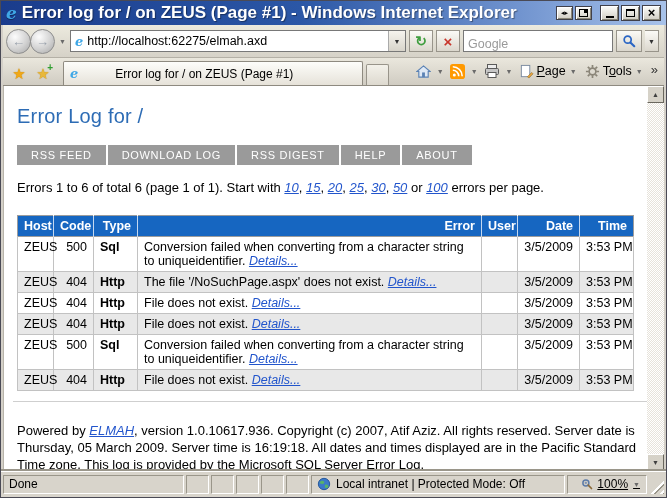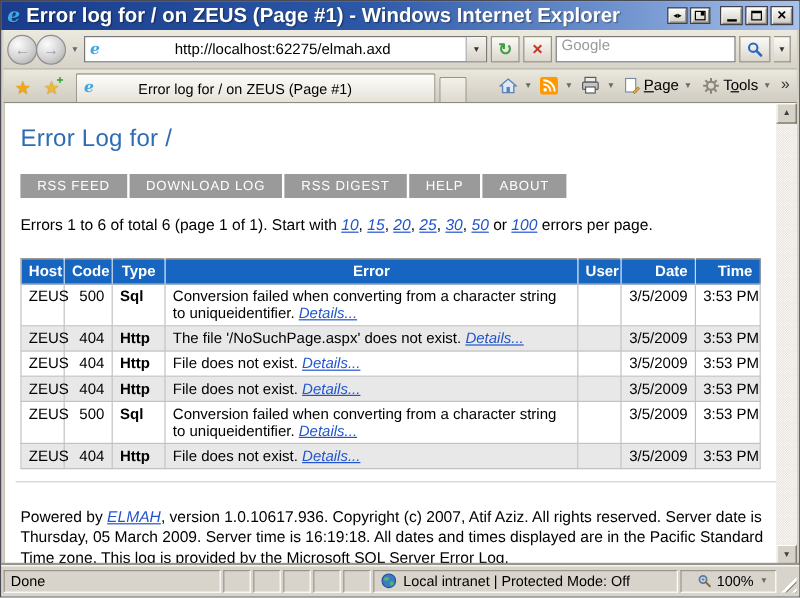--- a/index.html
+++ b/index.html
@@ -38,31 +38,31 @@
   .navbtn { width:25px; height:25px; border-radius:50%; flex:0 0 auto;
     background:radial-gradient(circle at 35% 30%, #fcfcfc, #d2d2d2 55%, #a6a6a6);
     border:1px solid #8e8e8e; color:#9aa2ac; font-weight:bold; font-size:13px;
     display:flex; align-items:center; justify-content:center; }
   .navbtn.fwd { margin-left:-4px; }
   .mini-caret { font-size:7px; color:#6a6a6a; padding:0 1px; }
   .address { flex:1; height:22px; background:#fff; border:1px solid #787878;
     display:flex; align-items:center; gap:4px; padding-left:4px; min-width:0; }
   .ie-logo.mini { font-size:13px; text-shadow:none; }
   .address input { border:none; outline:none; flex:1; font:12.5px "Liberation Sans",sans-serif;
-    color:#000; min-width:0; padding:0; background:transparent;text-align:center; }
+    color:#000; min-width:0; padding:0; background:transparent; }
   .caret-btn { width:17px; height:20px; flex:0 0 auto; margin-left:auto;
     background:linear-gradient(#f6f4ee,#d8d4ca); border-left:1px solid #aaa;
     display:flex; align-items:center; justify-content:center; font-size:7px; color:#333; }
   .tool-sq { width:24px; height:22px; flex:0 0 auto;
     background:linear-gradient(#fbfaf6,#dbd7cd); border:1px solid #98948a;
     display:flex; align-items:center; justify-content:center; }
   .refresh-glyph { color:#3f9e3f; font-weight:bold; font-size:14px; line-height:1; }
   .stop-glyph { color:#c8362c; font-weight:bold; font-size:15px; line-height:1; }
   .searchbox { width:150px; height:22px; background:#fff; border:1px solid #787878;
-    display:flex; align-items:flex-start; padding-left:4px; flex:0 0 auto; }
+    display:flex; align-items:flex-end; padding-left:4px; flex:0 0 auto; }
   .searchbox input { border:none; outline:none; width:100%;
     font:12.5px "Liberation Sans",sans-serif; padding:0; background:transparent; }
   .searchbox input::placeholder { color:#9a9a9a; opacity:1; }
   .search-btn { width:26px; height:22px; flex:0 0 auto;
     background:linear-gradient(#fbfaf6,#dbd7cd); border:1px solid #98948a;
     display:flex; align-items:center; justify-content:center; }
   .caret-sq { width:14px; height:22px; flex:0 0 auto;
     background:linear-gradient(#fbfaf6,#dbd7cd); border:1px solid #98948a; border-left:none;
     display:flex; align-items:center; justify-content:center; font-size:7px; color:#333; }
 
@@ -94,21 +94,21 @@
   .page-body { flex:1; padding:0 8px 0 13px; overflow:hidden; font-size:13px; color:#000; }
   .heading { color:#2d6cb5; font-size:20px; font-weight:400; margin:19px 0 0 0;
     letter-spacing:0.2px; }
   .elmah-nav { display:inline-flex; gap:2px; margin-top:17px; }
   .nav-item { background:#9a9a9a; color:#fff; font-size:11px; letter-spacing:0.7px;
     padding:4px 14px; text-decoration:none; white-space:nowrap; }
   .pager { margin-top:15px; font-size:13px; }
   .pager a, .footer a, td.error a { color:#2255cc; text-decoration:underline;font-style:italic; }
   table.errors { border-collapse:collapse; margin-top:20px; width:616px;
     font-size:12.5px; border:1px solid #9c9c9c; table-layout:fixed; }
-  table.errors th { background:#1666c1; color:#fff; font-weight:bold; text-align:center;
+  table.errors th { background:#1666c1; color:#fff; font-weight:bold; text-align:right;
     padding:3px 6px; border-left:1px solid rgba(255,255,255,.75); white-space:nowrap; }
   table.errors th:first-child { border-left:none; }
   table.errors th.user, table.errors th.date, table.errors th.time { text-align:right; }
   table.errors td { border:1px solid #c2c2c2; border-top:1px solid #9c9c9c;
     padding:3px 6px; vertical-align:top; }
   table.errors tr.alt { background:#e8e8e8; }
   td.code, td.date, td.time { text-align:right; white-space:nowrap; }
   td.type { font-weight:bold; }
   col.c-host{width:36px} col.c-code{width:40px} col.c-type{width:44px}
   col.c-error{width:344px} col.c-user{width:36px} col.c-date{width:62px} col.c-time{width:54px}
@@ -129,21 +129,21 @@
   
   .statusbar { height:26px; flex:0 0 auto; margin:0 -2px -2px -2px;
     background:#d8d4cb; border-top:1px solid #fff; box-shadow:0 -2px 0 #9a968a;
     display:flex; align-items:center; gap:2px; padding:2px 2px 3px 2px; font-size:12px; }
   .panel { border:1px solid; border-color:#9a968a #fff #fff #9a968a; height:19px;
     display:flex; align-items:center; padding:0 5px; gap:5px; white-space:nowrap;
     overflow:hidden; }
   .panel.done { flex:1; }
   .panel.mini { width:23px; flex:0 0 auto; }
   .panel.zone { width:254px; flex:0 0 auto; }
-  .panel.zoomp { width:80px; flex:0 0 auto; justify-content:flex-end; gap:4px; }
+  .panel.zoomp { width:80px; flex:0 0 auto; justify-content:flex-end; gap:4px;text-decoration:underline; }
   .grip { width:15px; height:15px; align-self:flex-end; flex:0 0 auto;
     background:repeating-linear-gradient(135deg,#fff 0 2px,#9a968a 2px 3px,transparent 3px 6px);
     clip-path:polygon(100% 0,100% 100%,0 100%); }
   svg { display:block; }
 </style>
 </head>
 <body>
 
 <div class="window">
 

